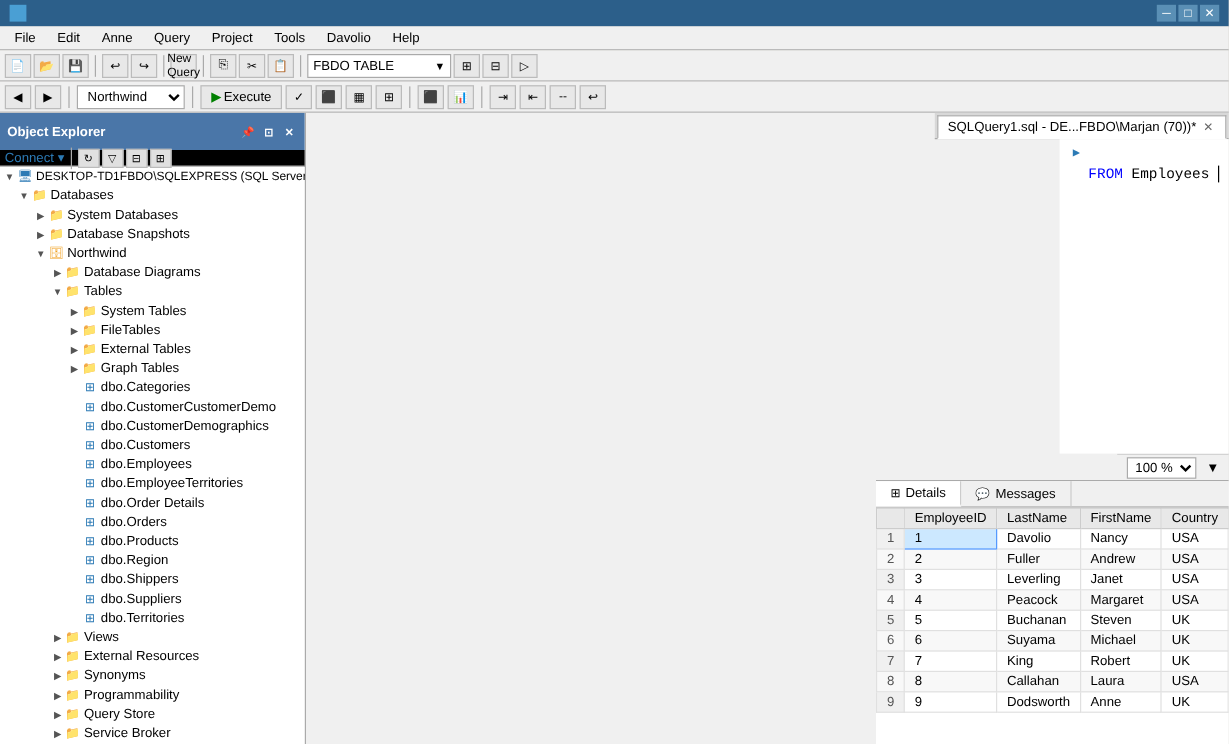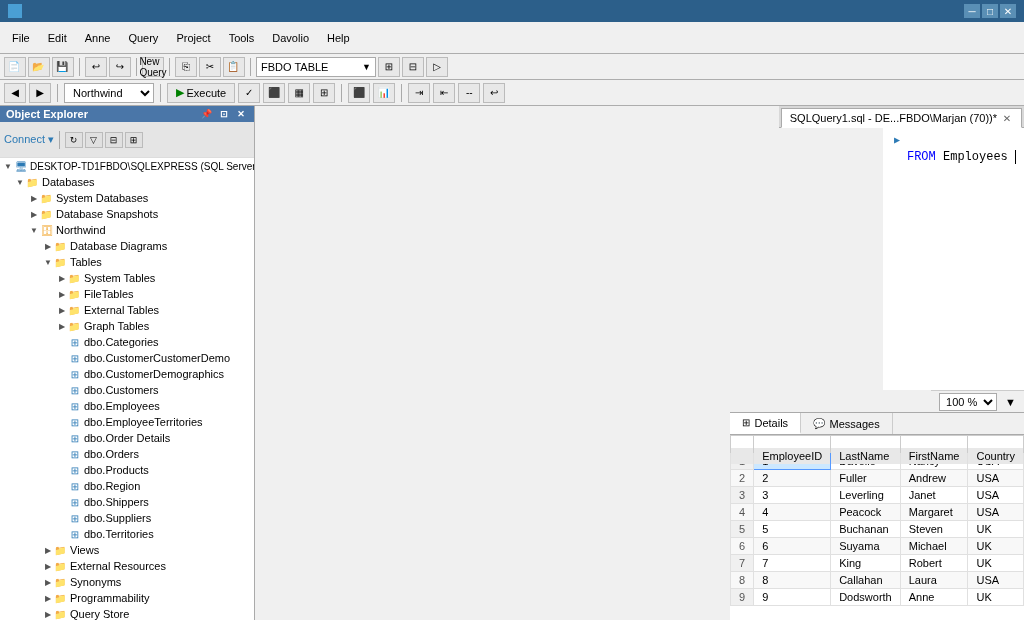--- a/index.html
+++ b/index.html
@@ -42,21 +42,21 @@
       font-size: 10px;
       display: flex;
       align-items: center;
       justify-content: center;
       cursor: pointer;
     }
 
     
     .menu-bar {
       background: #f0f0f0;
-      height: 32px;
+      height: 20px;
       display: flex;
       align-items: center;
       padding: 0 4px;
       border-bottom: 1px solid #adadad;
       gap: 2px;
     }
     .menu-item {
       padding: 2px 8px;
       font-size: 11px;
       cursor: pointer;
@@ -141,21 +141,21 @@
       width: 255px;
       background: white;
       border-right: 1px solid #aaa;
       display: flex;
       flex-direction: column;
       overflow: hidden;
     }
     .panel-header {
       background: #4a76a8;
       color: white;
-      height: 16px;
+      height: 31px;
       display: flex;
       align-items: center;
       padding: 0 6px;
       font-size: 11px;
       font-weight: bold;
     }
     .panel-header-controls {
       margin-left: auto;
       display: flex;
       gap: 3px;
@@ -164,22 +164,22 @@
       width: 14px;
       height: 14px;
       font-size: 9px;
       color: white;
       display: flex;
       align-items: center;
       justify-content: center;
       cursor: pointer;
     }
     .explorer-toolbar {
-      background: #e5e5e5;
-      height: 36px;
+      background: #000000;
+      height: 14px;
       display: flex;
       align-items: center;
       padding: 0 4px;
       border-bottom: 1px solid #ddd;
       gap: 2px;
     }
     .explorer-toolbar-btn {
       width: 18px;
       height: 16px;
       font-size: 9px;
@@ -369,21 +369,21 @@
       font-size: 11px;
       width: 100%;
     }
     th {
       background: #e8e8e8;
       border: 1px solid #ccc;
       padding: 2px 8px;
       font-weight: normal;
       text-align: left;
       position: sticky;
-      top: 12px;
+      top: 0;
     }
     td {
       border: 1px solid #e0e0e0;
       padding: 2px 8px;
     }
     tr:nth-child(even) td { background: #f8f8f8; }
     .row-num {
       color: #555;
       background: #f0f0f0;
       text-align: center;

